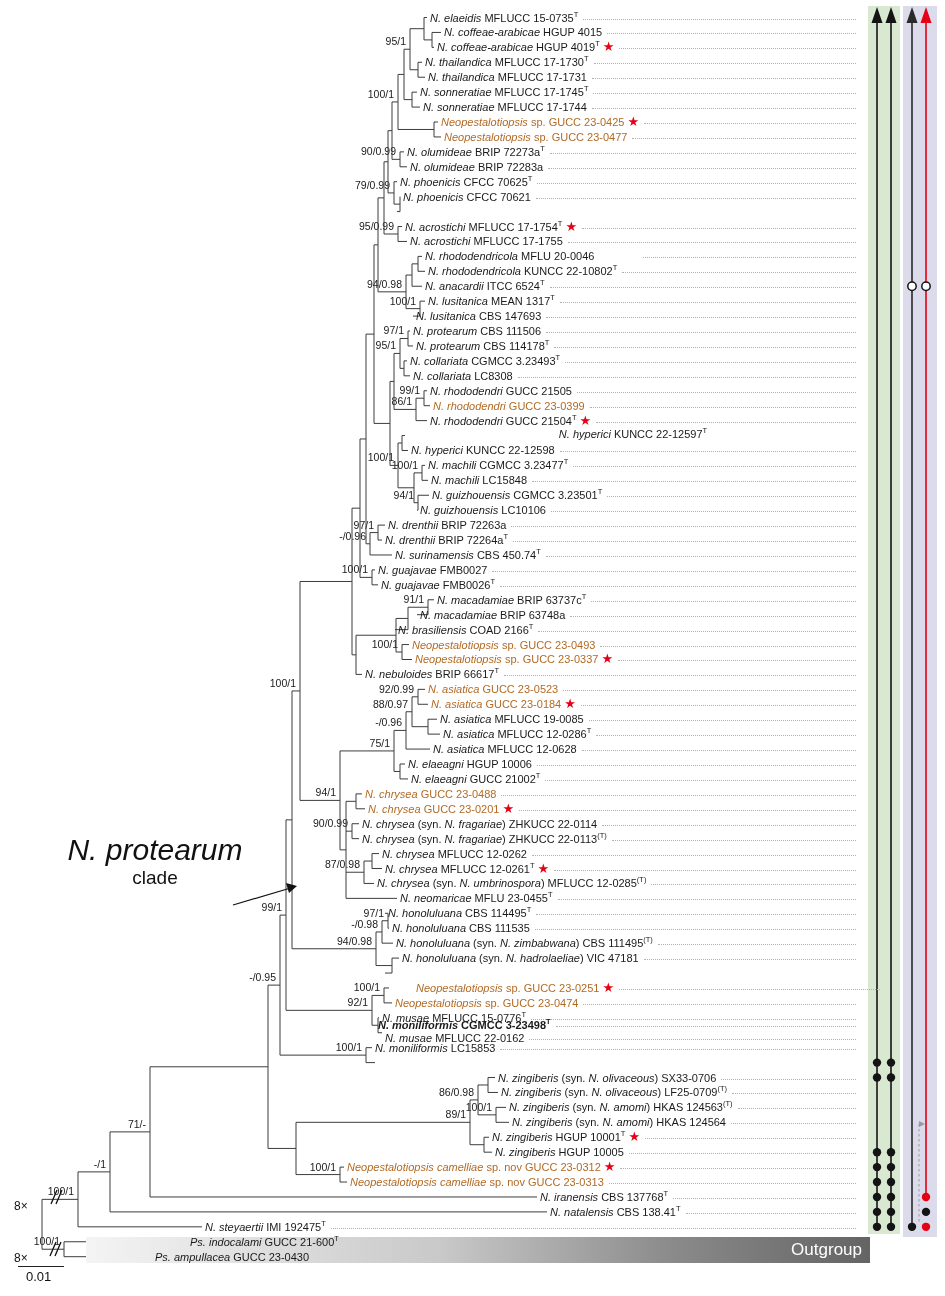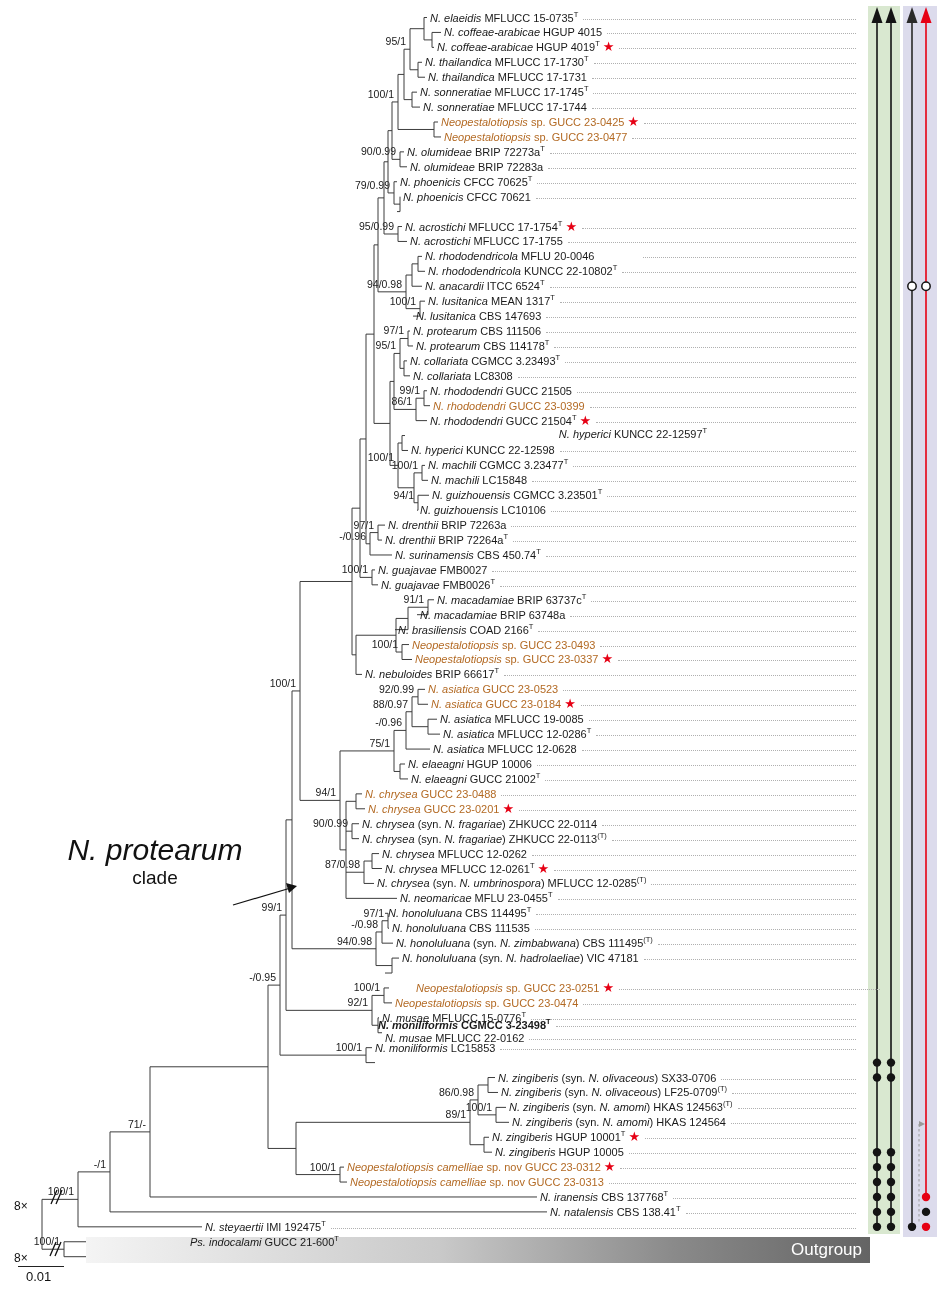--- a/index.html
+++ b/index.html
@@ -692,20 +692,23 @@
         <span class="lbl"><span class="it">N. natalensis</span><span> CBS 138.41</span><span class="sup">T</span></span>
         <i class="lead"></i>
       </div>
       <div class="trow" style="left: 205px; top: 1219.33px; width: 653px;">
         <span class="lbl"><span class="it">N. steyaertii</span><span> IMI 192475</span><span class="sup">T</span></span>
         <i class="lead"></i>
       </div>
       <div class="trow" style="left: 190px; top: 1234.26px; width: 668px;">
         <span class="lbl"><span class="it">Ps. indocalami</span><span> GUCC 21-600</span><span class="sup">T</span></span>
       </div>
+      <div class="trow" style="left: 155px; top: 1249.19px; width: 703px;">
+        <span class="lbl"><span class="it">Ps. ampullacea</span><span> GUCC 23-0430</span></span>
+      </div>
     </div>
 
   <div class="ptitle">
     <div class="big">N. protearum</div>
     <div class="small">clade</div>
   </div>
 
   <div class="outbar">
     <span>Outgroup</span>
   </div>

